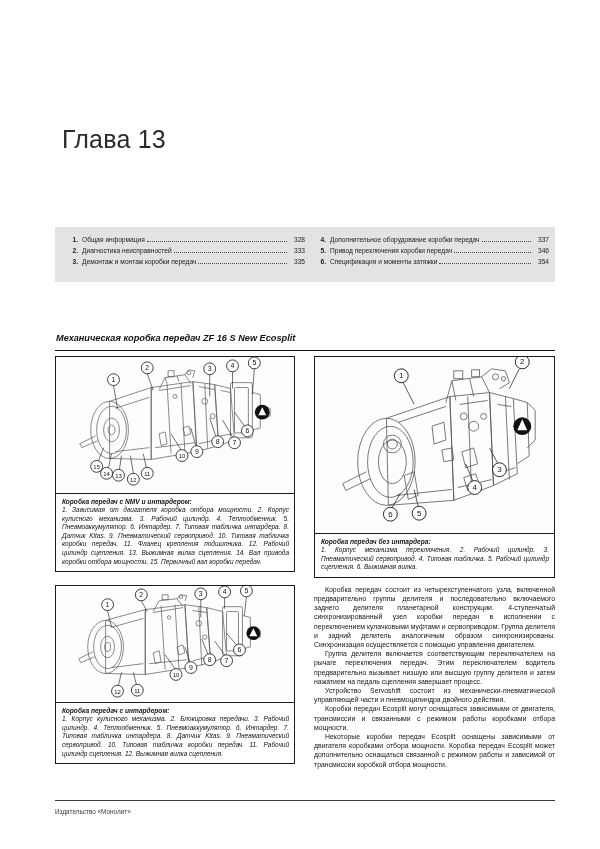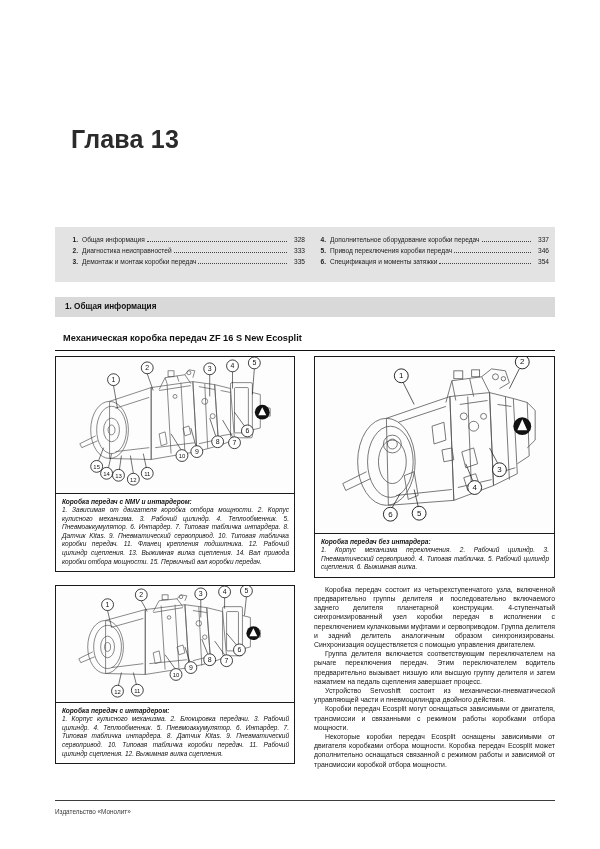--- a/index.html
+++ b/index.html
@@ -12,23 +12,23 @@
     overflow:hidden;
     box-sizing:border-box;
   }
   .sheet{
     position:absolute;
     left:55px;top:0px;right:45px;bottom:0;
   }
 
   
   .chapter-label{
-    position:absolute;left:16px;top:125px;
+    position:absolute;left:7px;top:125px;
     font-size:25px;color:#2b2b2b;letter-spacing:0.2px;
-    font-weight:700;
+    font-weight:400;
   }
   .chapter-title{
     position:absolute;left:0;top:178px;
     font-size:33px;font-weight:bold;color:#111;
     letter-spacing:0.5px;
   }
 
   
   .toc{
     position:absolute;left:0;top:227px;width:500px;height:55px;
@@ -61,22 +61,22 @@
   
   .section-bar{
     position:absolute;left:0;top:297px;width:500px;height:20px;
     background:#d9d9d9;
   }
   .section-bar span{
     position:absolute;left:10px;top:5px;
     font-size:8.2px;font-weight:bold;color:#111;
   }
   .sub-heading{
-    position:absolute;left:8px;top:333px;
-    font-size:9.2px;font-weight:bold;color:#111;
+    position:absolute;left:1px;top:333px;
+    font-size:9.2px;font-weight:bold;color:#111;font-style:italic;
   }
   .rule-top{
     position:absolute;left:0;top:350px;width:500px;height:1px;background:#111;
   }
 
   
   .col-left{position:absolute;left:0;top:356px;width:240px;}
   .col-right{position:absolute;left:259px;top:356px;width:241px;}
 
   
@@ -172,23 +172,20 @@
       </div>
       <div class="toc-row">
         <span class="toc-num">6.</span>
         <span class="toc-label">Спецификация и моменты затяжки</span>
         <span class="toc-dots"></span>
         <span class="toc-page">354</span>
       </div>
     </div>
   </div>
 
-  <div class="section-bar">
-    <span>1. Общая информация</span>
-  </div>
   <div class="sub-heading">Механическая коробка передач ZF 16 S New Ecosplit</div>
   <div class="rule-top"></div>
 
   <div class="col-left">
 
     <div class="figure" style="height:138px;">
       <svg class="svgwrap" viewBox="0 0 240 138" preserveAspectRatio="none">
         <g fill="none" stroke="#555" stroke-width="0.7">
 
           <ellipse cx="54" cy="74" rx="19" ry="29"></ellipse>

